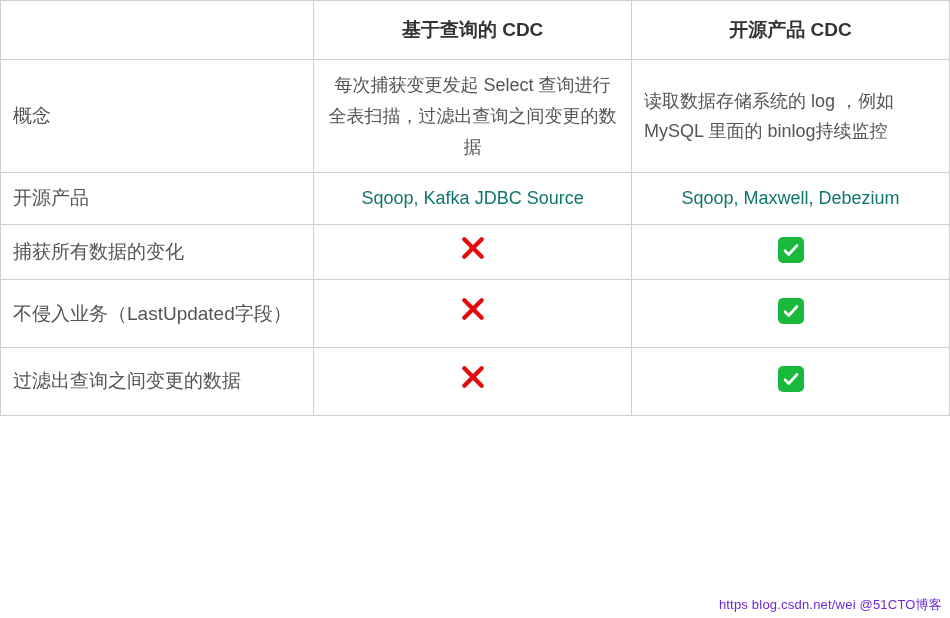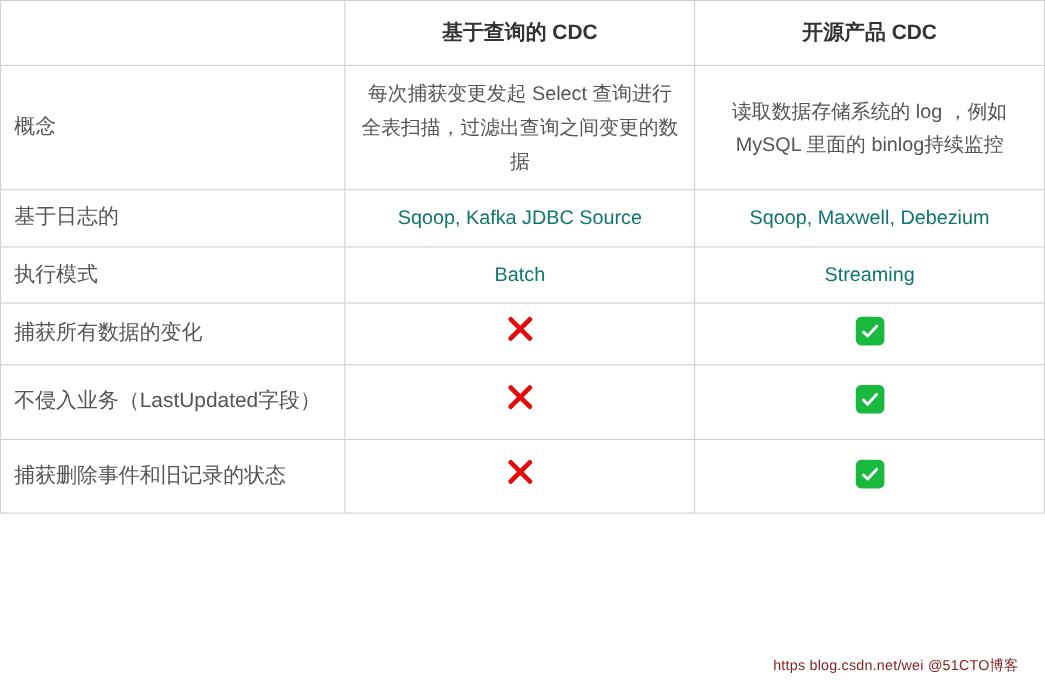--- a/index.html
+++ b/index.html
@@ -41,21 +41,21 @@
       text-align: center;
       font-size: 18px;
       color: #0f766e;
     }
     td.concept-cell {
       font-size: 18px;
       text-align: center;
       color: #555555;
       line-height: 1.7;
     }
-    td.concept-left { text-align: center; }
+    td.concept-left { text-align: left; }
     .icon-check {
       display: inline-flex;
       align-items: center;
       justify-content: center;
       width: 26px;
       height: 26px;
       background: #18b93c;
       border-radius: 5px;
       color: #ffffff;
       font-size: 18px;
@@ -68,24 +68,24 @@
       justify-content: center;
       color: #e30b0b;
       font-size: 30px;
       font-weight: 900;
       line-height: 1;
     }
     .icon-cross svg { width: 26px; height: 26px; }
     .row-tall td { padding-top: 16px; padding-bottom: 16px; }
     .watermark {
       position: absolute;
-      right: 24px;
+      right: 8px;
       bottom: 4px;
       font-size: 13px;
-      color: #7f1d1d;
+      color: #6d28d9;
       letter-spacing: 0.2px;
       pointer-events: none;
     }
   </style>
 </head>
 <body>
 
 <table>
   <colgroup>
     <col class="label-col">
@@ -99,28 +99,23 @@
       <th>开源产品 CDC</th>
     </tr>
   </thead>
   <tbody id="tbody">
       <tr>
         <td class="label-cell">概念</td>
         <td class="concept-cell">每次捕获变更发起 Select 查询进行全表扫描，过滤出查询之间变更的数据</td>
         <td class="concept-cell concept-left">读取数据存储系统的 log ，例如 MySQL 里面的 binlog持续监控</td>
       </tr>
       <tr>
-        <td class="label-cell">基于日志的</td>
+        <td class="label-cell">开源产品</td>
         <td class="data-cell">Sqoop, Kafka JDBC Source</td>
         <td class="data-cell">Sqoop, Maxwell, Debezium</td>
-      </tr>
-      <tr>
-        <td class="label-cell">执行模式</td>
-        <td class="data-cell">Batch</td>
-        <td class="data-cell">Streaming</td>
       </tr>
       <tr>
         <td class="label-cell">捕获所有数据的变化</td>
         <td class="data-cell"><span class="icon-cross">
             <svg viewBox="0 0 24 24" fill="none" stroke="#e30b0b" stroke-width="4" stroke-linecap="round">
               <line x1="4" y1="4" x2="20" y2="20"></line>
               <line x1="20" y1="4" x2="4" y2="20"></line>
             </svg>
           </span></td>
         <td class="data-cell"><span class="icon-check">
@@ -137,21 +132,21 @@
               <line x1="20" y1="4" x2="4" y2="20"></line>
             </svg>
           </span></td>
         <td class="data-cell"><span class="icon-check">
             <svg viewBox="0 0 24 24" fill="none" stroke="white" stroke-width="3.5" stroke-linecap="round" stroke-linejoin="round">
               <polyline points="4 13 9 18 20 6"></polyline>
             </svg>
           </span></td>
       </tr>
       <tr class="row-tall">
-        <td class="label-cell">捕获删除事件和旧记录的状态</td>
+        <td class="label-cell">过滤出查询之间变更的数据</td>
         <td class="data-cell"><span class="icon-cross">
             <svg viewBox="0 0 24 24" fill="none" stroke="#e30b0b" stroke-width="4" stroke-linecap="round">
               <line x1="4" y1="4" x2="20" y2="20"></line>
               <line x1="20" y1="4" x2="4" y2="20"></line>
             </svg>
           </span></td>
         <td class="data-cell"><span class="icon-check">
             <svg viewBox="0 0 24 24" fill="none" stroke="white" stroke-width="3.5" stroke-linecap="round" stroke-linejoin="round">
               <polyline points="4 13 9 18 20 6"></polyline>
             </svg>

